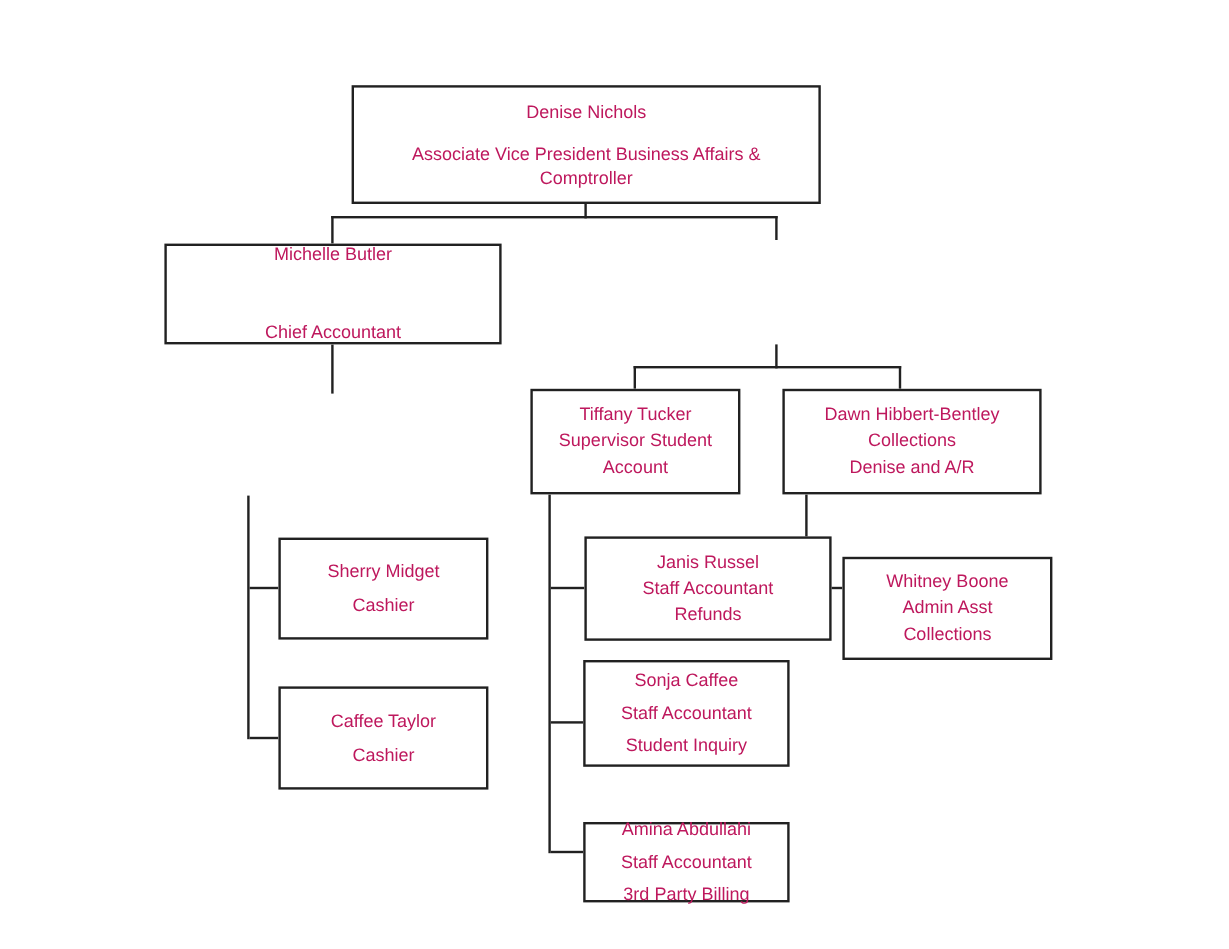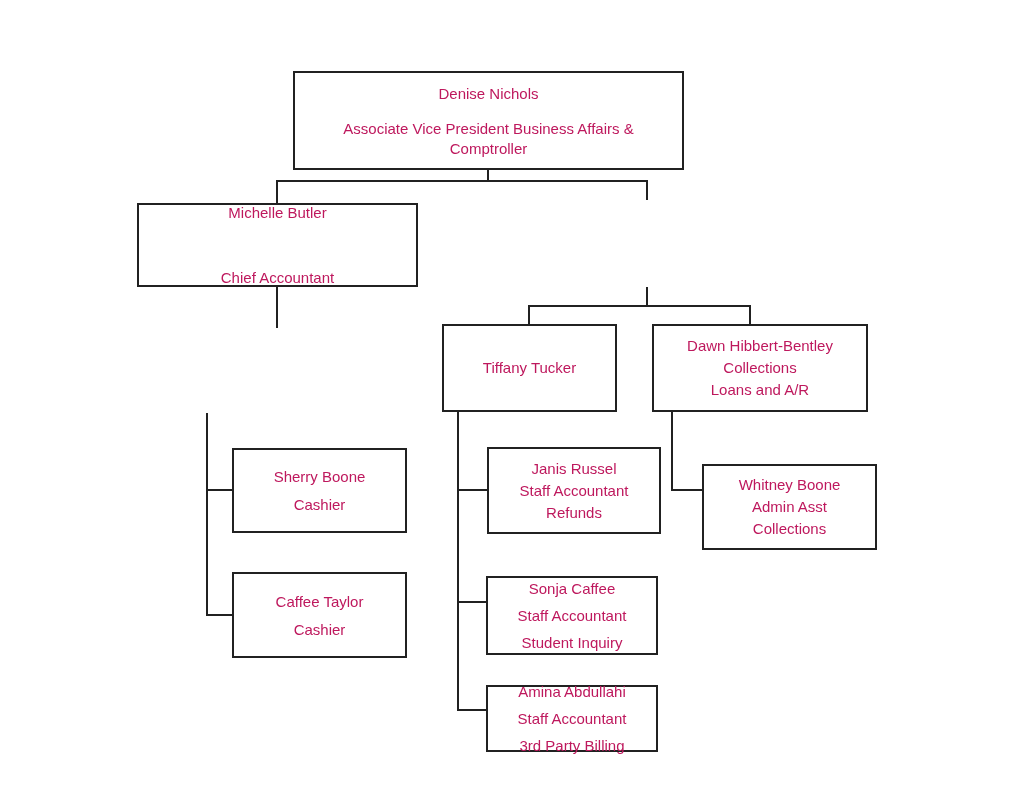--- a/index.html
+++ b/index.html
@@ -70,45 +70,46 @@
 
   <div class="box t2" style="left:137px;top:203px;width:281px;height:84px">
     <div class="line name">Michelle Butler</div>
     <div class="line title">Chief Accountant</div>
   </div>
 
 
 
   <div class="box t3" style="left:442px;top:324px;width:175px;height:88px">
     <div class="line name">Tiffany Tucker</div>
+    <div class="line title">Supervisor Student Account</div>
   </div>
 
   <div class="box t3" style="left:652px;top:324px;width:216px;height:88px">
     <div class="line name">Dawn Hibbert-Bentley</div>
     <div class="line title">Collections</div>
-    <div class="line subtitle">Loans and A/R</div>
+    <div class="line subtitle">Denise and A/R</div>
   </div>
 
   <div class="box sp" style="left:232px;top:448px;width:175px;height:85px">
-    <div class="line name">Sherry Boone</div>
+    <div class="line name">Sherry Midget</div>
     <div class="line title">Cashier</div>
   </div>
 
   <div class="box sp" style="left:232px;top:572px;width:175px;height:86px">
     <div class="line name">Caffee Taylor</div>
     <div class="line title">Cashier</div>
   </div>
 
-  <div class="box t3" style="left:487px;top:447px;width:174px;height:87px">
+  <div class="box t3" style="left:487px;top:447px;width:206px;height:87px">
     <div class="line name">Janis Russel</div>
     <div class="line title">Staff Accountant</div>
     <div class="line subtitle">Refunds</div>
   </div>
 
-  <div class="box sp3" style="left:486px;top:576px;width:172px;height:79px">
+  <div class="box sp3" style="left:486px;top:550px;width:172px;height:89px">
     <div class="line name">Sonja Caffee</div>
     <div class="line title">Staff Accountant</div>
     <div class="line subtitle">Student Inquiry</div>
   </div>
 
   <div class="box sp3" style="left:486px;top:685px;width:172px;height:67px">
     <div class="line name">Amina Abdullahi</div>
     <div class="line title">Staff Accountant</div>
     <div class="line subtitle">3rd Party Billing</div>
   </div>

